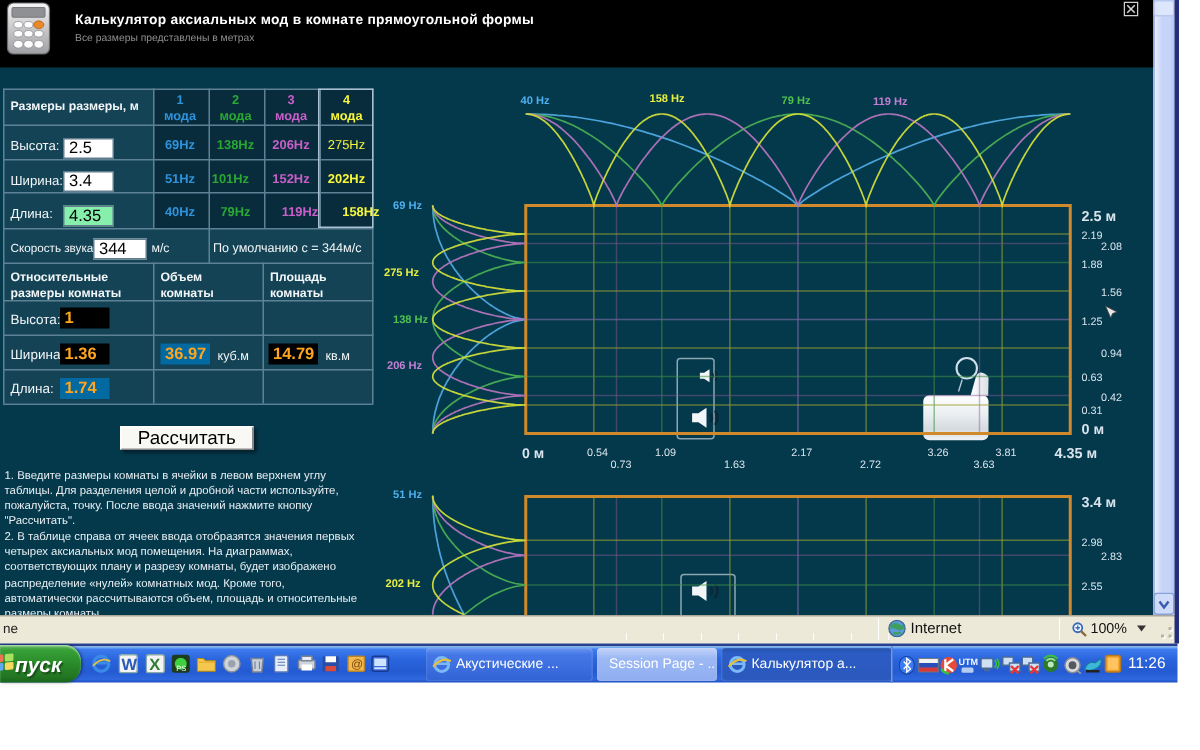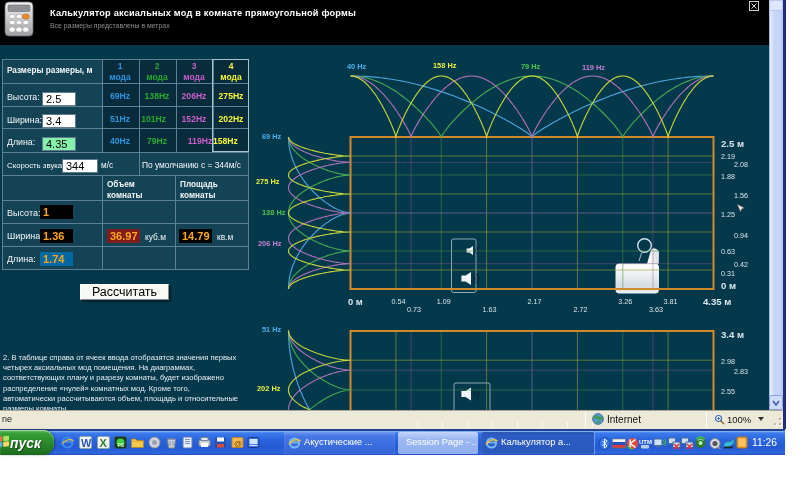--- a/index.html
+++ b/index.html
@@ -152,50 +152,52 @@
 <div class="abs" style="left:7px;top:66px;font-size:8.2px;font-weight:bold;color:#f2f6f8">Размеры размеры, м</div>
 <div class="abs" style="left:102px;top:61px;width:36px;text-align:center;font-size:8.5px;font-weight:bold;color:#2f93dc;line-height:11px">1<br>мода</div>
 <div class="abs" style="left:139px;top:61px;width:36px;text-align:center;font-size:8.5px;font-weight:bold;color:#2aa832;line-height:11px">2<br>мода</div>
 <div class="abs" style="left:176px;top:61px;width:36px;text-align:center;font-size:8.5px;font-weight:bold;color:#c95fc9;line-height:11px">3<br>мода</div>
 <div class="abs" style="left:213px;top:61px;width:36px;text-align:center;font-size:8.5px;font-weight:bold;color:#f8f83a;line-height:11px">4<br>мода</div>
 <div class="abs" style="left:7px;top:92px;font-size:8.8px;color:#f2f6f8;white-space:nowrap">Высота:</div>
 <div class="abs" style="left:42px;top:91.5px;width:34px;height:14px;background:#fff;border:1px solid #5f7b8c;font-size:11px;color:#000;padding:0 0 0 3px;line-height:13px">2.5</div>
 <div class="abs" style="left:102px;top:91px;width:36px;text-align:center;font-size:8.6px;font-weight:bold;color:#2f93dc">69Hz</div>
 <div class="abs" style="left:139px;top:91px;width:36px;text-align:center;font-size:8.6px;font-weight:bold;color:#2aa832">138Hz</div>
 <div class="abs" style="left:176px;top:91px;width:36px;text-align:center;font-size:8.6px;font-weight:bold;color:#c95fc9">206Hz</div>
-<div class="abs" style="left:213px;top:91px;width:36px;text-align:center;font-size:8.6px;font-weight:bold;color:#f8f83a">275Hz</div>
+<div class="abs" style="left:213px;top:91px;width:36px;text-align:center;font-size:8.6px;font-weight:normal;color:#f8f83a">275Hz</div>
 <div class="abs" style="left:7px;top:114.5px;font-size:8.8px;color:#f2f6f8;white-space:nowrap">Ширина:</div>
 <div class="abs" style="left:42px;top:114.0px;width:34px;height:14px;background:#fff;border:1px solid #5f7b8c;font-size:11px;color:#000;padding:0 0 0 3px;line-height:13px">3.4</div>
 <div class="abs" style="left:102px;top:113.5px;width:36px;text-align:center;font-size:8.6px;font-weight:bold;color:#2f93dc">51Hz</div>
 <div class="abs" style="left:139px;top:113.5px;width:27px;text-align:right;font-size:8.6px;font-weight:bold;color:#2aa832">101Hz</div>
 <div class="abs" style="left:176px;top:113.5px;width:36px;text-align:center;font-size:8.6px;font-weight:bold;color:#c95fc9">152Hz</div>
 <div class="abs" style="left:213px;top:113.5px;width:36px;text-align:center;font-size:8.6px;font-weight:bold;color:#f8f83a">202Hz</div>
 <div class="abs" style="left:7px;top:137px;font-size:8.8px;color:#f2f6f8;white-space:nowrap">Длина:</div>
 <div class="abs" style="left:42px;top:136.5px;width:34px;height:14px;background:#86efac;border:1px solid #5f7b8c;font-size:11px;color:#000;padding:0 0 0 3px;line-height:13px">4.35</div>
 <div class="abs" style="left:102px;top:136px;width:36px;text-align:center;font-size:8.6px;font-weight:bold;color:#2f93dc">40Hz</div>
 <div class="abs" style="left:139px;top:136px;width:36px;text-align:center;font-size:8.6px;font-weight:bold;color:#2aa832">79Hz</div>
 <div class="abs" style="left:176px;top:136px;width:48px;text-align:center;font-size:8.6px;font-weight:bold;color:#c95fc9">119Hz</div>
-<div class="abs" style="left:213px;top:136px;width:40px;text-align:left;font-size:8.6px;font-weight:bold;color:#f8f83a">158Hz</div>
+<div class="abs" style="left:213px;top:136px;width:40px;text-align:right;font-size:8.6px;font-weight:bold;color:#f8f83a">158Hz</div>
 <div class="abs" style="left:7px;top:161px;font-size:7.8px;color:#f2f6f8;white-space:nowrap">Скорость звука:</div>
 <div class="abs" style="left:62px;top:159px;width:36px;height:14px;background:#fff;border:1px solid #5f7b8c;font-size:11px;color:#000;padding:0 0 0 3px;line-height:13px">344</div>
 <div class="abs" style="left:101px;top:161px;font-size:8.2px;color:#f2f6f8">м/с</div>
 <div class="abs" style="left:142px;top:160px;font-size:8.4px;white-space:nowrap;color:#f2f6f8">По  умолчанию с = 344м/с</div>
+<div class="abs" style="left:7px;top:179px;font-size:8.2px;font-weight:bold;color:#f2f6f8;line-height:11px">Относительные<br>размеры комнаты</div>
 <div class="abs" style="left:107px;top:179px;font-size:8.2px;font-weight:bold;color:#f2f6f8;line-height:11px">Объем<br>комнаты</div>
 <div class="abs" style="left:180px;top:179px;font-size:8.2px;font-weight:bold;color:#f2f6f8;line-height:11px">Площадь<br>комнаты</div>
 <div class="abs" style="left:7px;top:208px;font-size:9px;color:#f2f6f8">Высота:</div>
 <div class="abs" style="left:40px;top:205px;width:33px;height:14px;background:#000;color:#ffa61e;font-size:11px;font-weight:bold;padding:1px 0 0 3px">1</div>
 <div class="abs" style="left:7px;top:231px;font-size:9px;color:#f2f6f8">Ширина</div>
 <div class="abs" style="left:40px;top:228.5px;width:33px;height:14px;background:#000;color:#ffa61e;font-size:11px;font-weight:bold;padding:1px 0 0 3px">1.36</div>
 <div class="abs" style="left:7px;top:254px;font-size:9px;color:#f2f6f8">Длина:</div>
 <div class="abs" style="left:40px;top:251.5px;width:33px;height:14px;background:#0369a1;color:#ffa61e;font-size:11px;font-weight:bold;padding:1px 0 0 3px">1.74</div>
-<div class="abs" style="left:107px;top:228.5px;width:33px;height:14px;background:#7f1d1d;color:#ffa61e;font-size:11px;font-weight:bold;padding:1px 0 0 3px">36.97</div>
+<div class="abs" style="left:107px;top:228.5px;width:33px;height:14px;background:#0369a1;color:#ffa61e;font-size:11px;font-weight:bold;padding:1px 0 0 3px">36.97</div>
 <div class="abs" style="left:145px;top:232px;font-size:8.4px;color:#f2f6f8">куб.м</div>
 <div class="abs" style="left:179px;top:228.5px;width:33px;height:14px;background:#000;color:#ffa61e;font-size:11px;font-weight:bold;padding:1px 0 0 3px">14.79</div>
 <div class="abs" style="left:217px;top:232px;font-size:8.4px;color:#f2f6f8">кв.м</div>
 <div class="abs" style="left:80px;top:284px;width:89px;height:16px;background:#f8f8f4;border-top:1px solid #fff;border-left:1px solid #fff;border-right:1px solid #888;border-bottom:1px solid #888;box-shadow:2px 2px 2px rgba(0,0,0,0.4);font-size:12.5px;color:#000;text-align:center;line-height:15px">Рассчитать</div>
+<div class="abs" style="left:3px;top:311.5px;font-size:7.6px;color:#e9eef2;line-height:10.3px">1. Введите размеры комнаты в ячейки в левом верхнем углу<br>таблицы. Для разделения целой и дробной части используйте,<br>пожалуйста, точку. После ввода значений нажмите кнопку<br>"Рассчитать".</div>
     <div class="abs" style="left:3px;top:353px;font-size:7.6px;color:#e9eef2;line-height:10.2px">2. В таблице справа от ячеек ввода отобразятся значения первых<br>четырех аксиальных мод помещения. На диаграммах,<br>соответствующих плану и разрезу комнаты, будет изображено<br>распределение «нулей» комнатных мод. Кроме того,<br>автоматически рассчитываются объем, площадь и относительные<br>размеры комнаты.</div>
 </div>
 <div class="abs" style="left:0;top:0;width:769px;height:45px;background:#000"></div>
 <svg class="abs" style="left:4px;top:1px" width="30" height="36" viewBox="0 0 30 36">
 <defs>
       <linearGradient id="cg" x1="0" y1="0" x2="0" y2="1">
         <stop offset="0" stop-color="#f5f5f5"></stop>
         <stop offset="0.5" stop-color="#c9c9cb"></stop>
         <stop offset="1" stop-color="#9fa0a4"></stop>
       </linearGradient>

